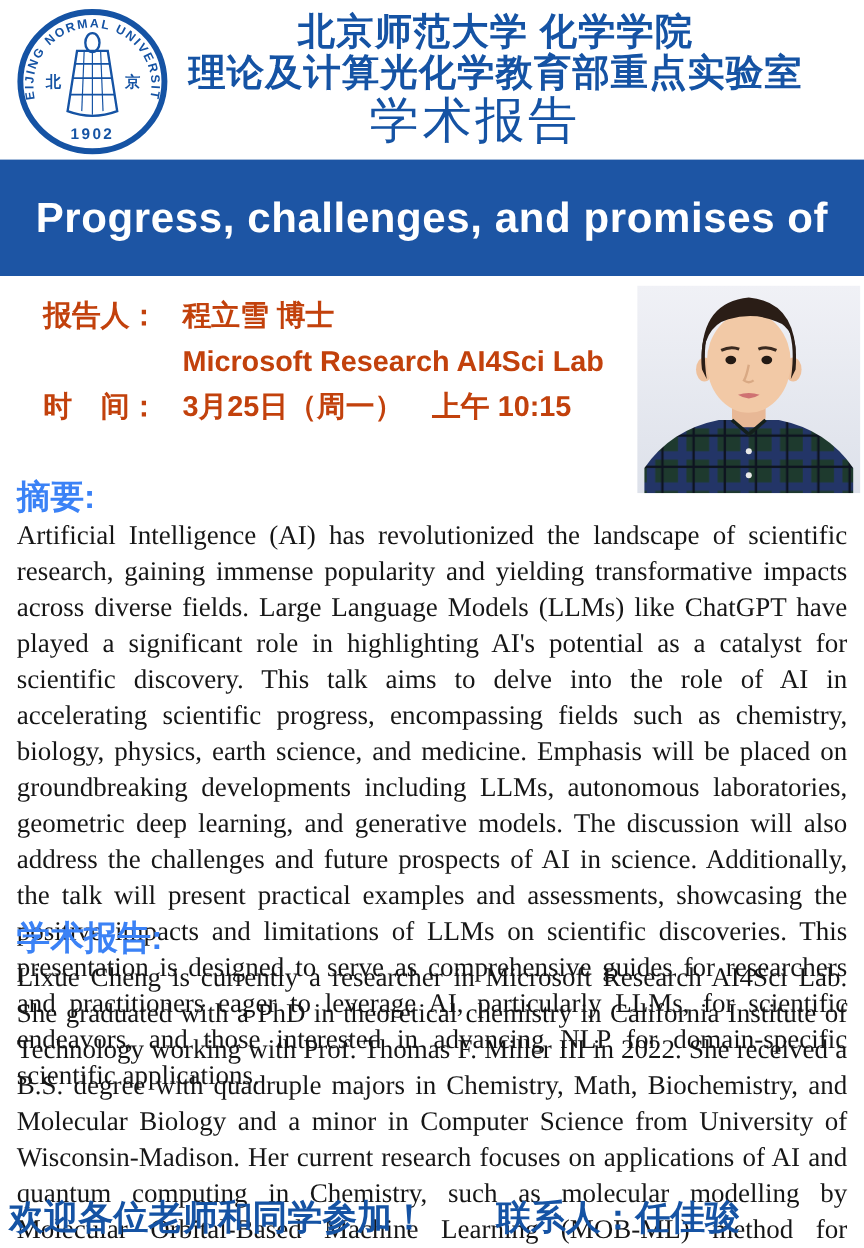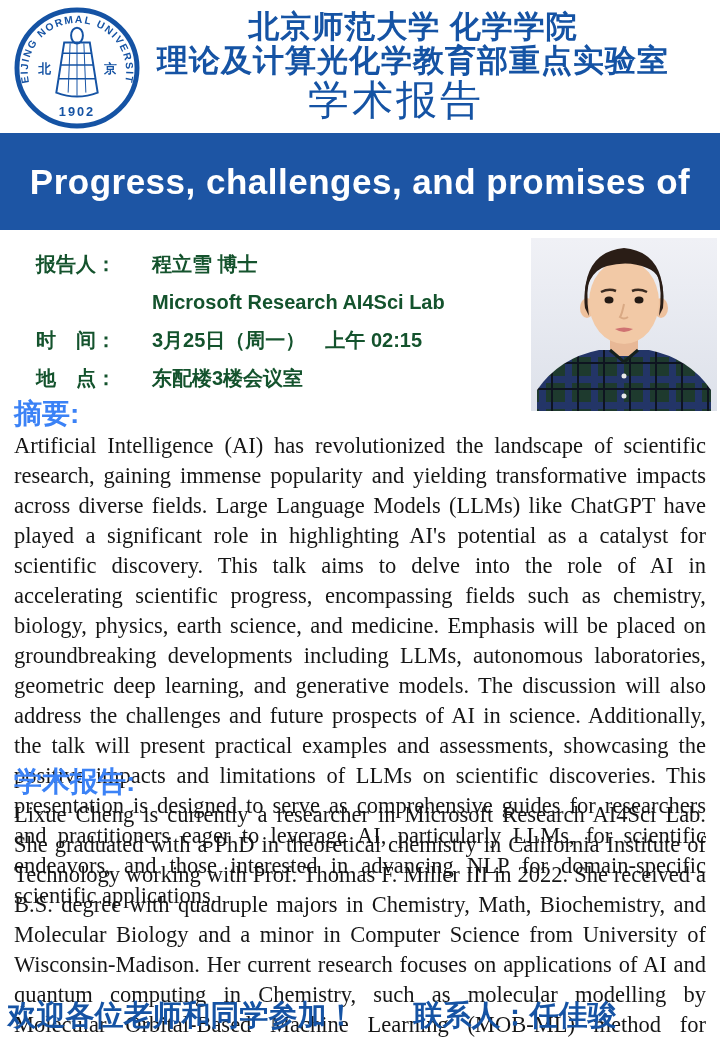--- a/index.html
+++ b/index.html
@@ -19,21 +19,21 @@
   }
   
   .banner{
     position:absolute;left:0;top:133px;width:720px;height:97px;background:#1d55a4;
     display:flex;flex-direction:column;justify-content:center;align-items:center;
     color:#ffffff;font-weight:bold;font-size:35px;line-height:45px;letter-spacing:0.5px;
   }
   
   .info{
     position:absolute;left:36px;top:245px;width:500px;
-    color:#14532d;font-weight:bold;font-size:20px;line-height:38px;
+    color:#c2410c;font-weight:bold;font-size:24px;line-height:38px;
   }
   .info .row{white-space:nowrap;}
   .info .lbl{display:inline-block;width:116px;}
   
   .photo{position:absolute;left:531px;top:238px;width:186px;height:173px;}
   
   .sec-head{
     position:absolute;left:14px;color:#3b82f6;font-weight:bold;font-size:28px;line-height:32px;
   }
   .sec-head.abstract{top:398px;}
@@ -92,24 +92,21 @@
   </div>
 
   <div class="info">
     <div class="row">
       <span class="lbl">报告人：</span><span>程立雪 博士</span>
     </div>
     <div class="row">
       <span class="lbl"></span><span>Microsoft Research AI4Sci Lab</span>
     </div>
     <div class="row">
-      <span class="lbl">时　间：</span><span>3月25日（周一）　上午 02:15</span>
-    </div>
-    <div class="row">
-      <span class="lbl">地　点：</span><span>东配楼3楼会议室</span>
+      <span class="lbl">时　间：</span><span>3月25日（周一）　上午 10:15</span>
     </div>
   </div>
 
   <div class="photo">
     <svg width="186" height="173" viewBox="0 0 186 173">
       <defs>
         <linearGradient id="bgg" x1="0" y1="0" x2="0" y2="1">
           <stop offset="0" stop-color="#f0f1f6"></stop>
           <stop offset="1" stop-color="#dde1ea"></stop>
         </linearGradient>

